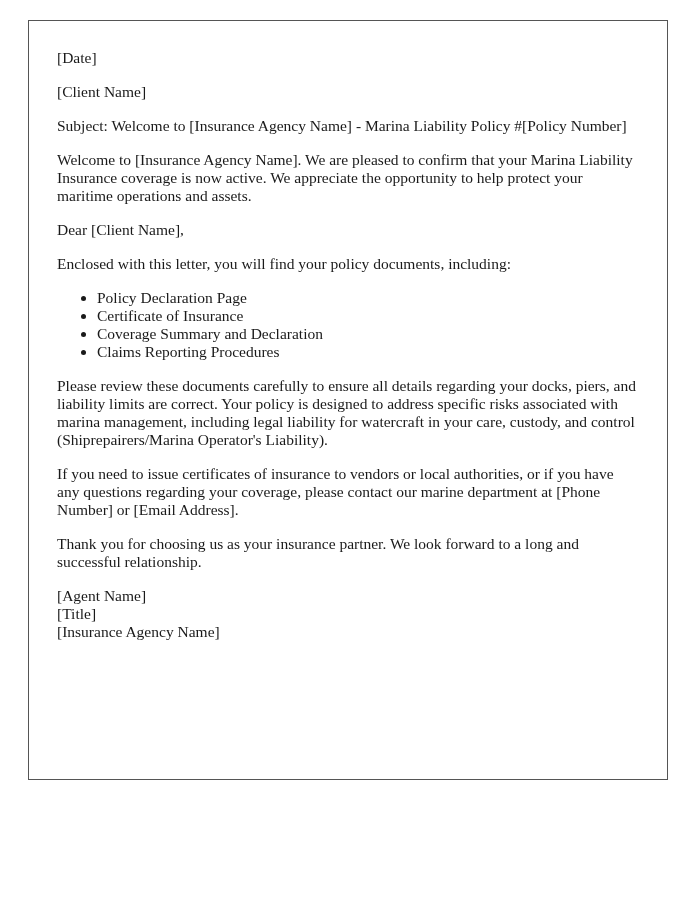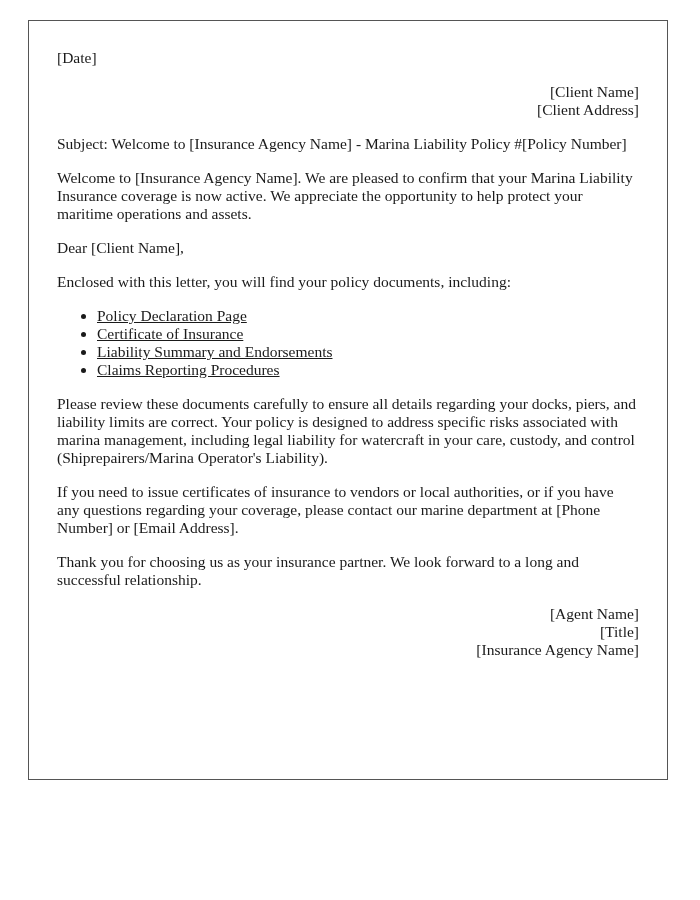--- a/index.html
+++ b/index.html
@@ -21,51 +21,50 @@
       left: 20px;
       top: 20px;
       width: 640px;
       height: 760px;
       border: 1px solid #555;
       box-sizing: border-box;
       padding: 28px 28px 17px 28px;
       margin-left: 8px;
     }
     .block { margin: 0 0 16px 0; }
-    .line { display: block; text-align: right; }
+    .line { display: block; }
     ul.docs {
       margin: 0 0 16px 0;
       padding-left: 40px;
       list-style: disc;
     }
-    ul.docs li { margin: 0; text-decoration: underline; }
+    ul.docs li { margin: 0; }
   </style>
 </head>
 <body>
 
 <div class="letter">
   <p class="block">[Date]</p>
 
   <div class="block">
     <span class="line">[Client Name]</span>
-    <span class="line">[Client Address]</span>
   </div>
 
   <p class="block">Subject: Welcome to [Insurance Agency Name] - Marina Liability Policy #[Policy Number]</p>
 
   <p class="block">Welcome to [Insurance Agency Name]. We are pleased to confirm that your Marina Liability Insurance coverage is now active. We appreciate the opportunity to help protect your maritime operations and assets.</p>
 
   <p class="block">Dear [Client Name],</p>
 
   <p class="block">Enclosed with this letter, you will find your policy documents, including:</p>
 
   <ul class="docs">
     <li>Policy Declaration Page</li>
     <li>Certificate of Insurance</li>
-    <li>Liability Summary and Endorsements</li>
+    <li>Coverage Summary and Declaration</li>
     <li>Claims Reporting Procedures</li>
   </ul>
 
   <p class="block">Please review these documents carefully to ensure all details regarding your docks, piers, and liability limits are correct. Your policy is designed to address specific risks associated with marina management, including legal liability for watercraft in your care, custody, and control (Shiprepairers/Marina Operator's Liability).</p>
 
   <p class="block">If you need to issue certificates of insurance to vendors or local authorities, or if you have any questions regarding your coverage, please contact our marine department at [Phone Number] or [Email Address].</p>
 
   <p class="block">Thank you for choosing us as your insurance partner. We look forward to a long and successful relationship.</p>
 
 

